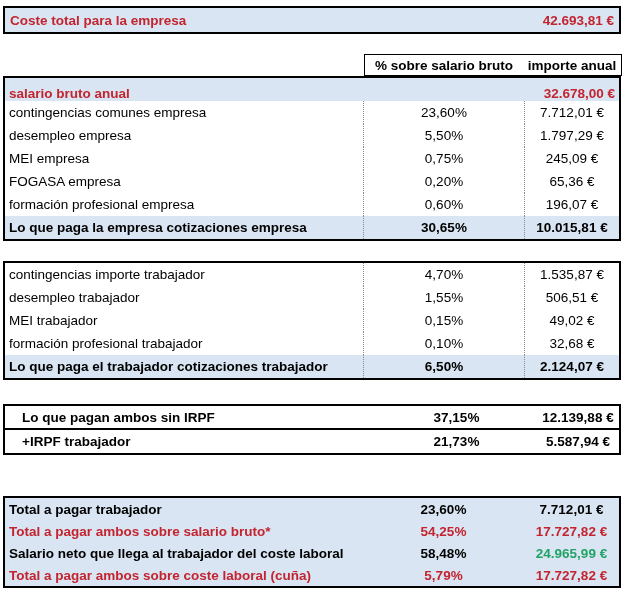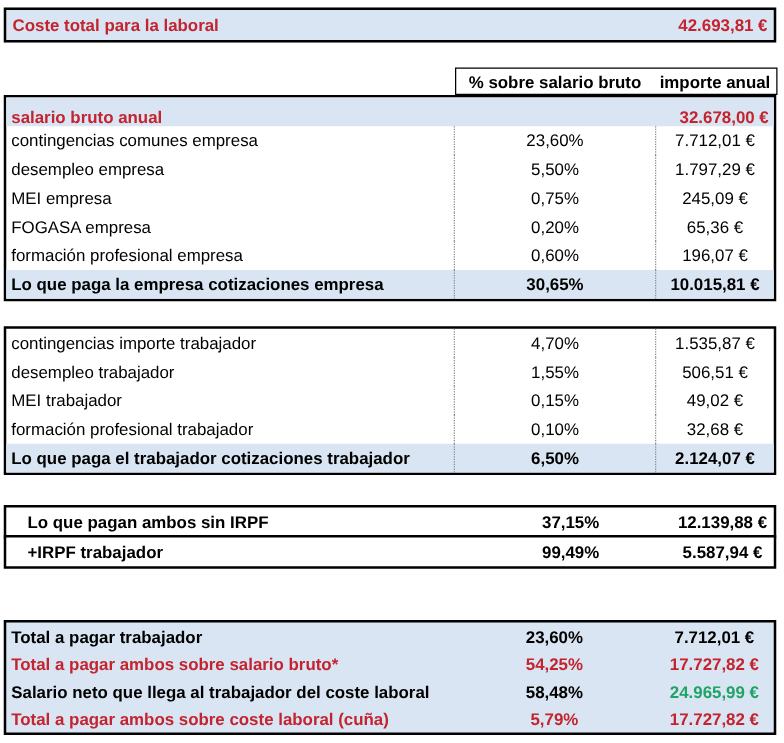--- a/index.html
+++ b/index.html
@@ -82,21 +82,21 @@
 
   .table5{top:496px;height:92px;background:var(--blue);}
   .table5 .trow{height:22px;}
 </style>
 </head>
 <body>
 
 <div class="page">
 
   <div class="box top-box">
-    <span class="bold red">Coste total para la laboral</span>
+    <span class="bold red">Coste total para la empresa</span>
     <span class="bold red">42.693,81 €</span>
   </div>
 
   <div class="hdr-box">
     <span class="hdr-pct">% sobre salario bruto</span>
     <span class="hdr-amt">importe anual</span>
   </div>
 
   <div class="box table1">
     <div class="salary-row">
@@ -167,21 +167,21 @@
     <div class="trow bold">
       <div class="c label">Lo que pagan ambos sin IRPF</div>
       <div class="c pct">37,15%</div>
       <div class="c amt">12.139,88 €</div>
     </div>
   </div>
 
   <div class="box single box4">
     <div class="trow bold">
       <div class="c label">+IRPF trabajador</div>
-      <div class="c pct">99,49%</div>
+      <div class="c pct">21,73%</div>
       <div class="c amt">5.587,94 €</div>
     </div>
   </div>
 
   <div class="box table5">
     <div class="trow bold">
       <div class="c label">Total a pagar trabajador</div>
       <div class="c pct">23,60%</div>
       <div class="c amt">7.712,01 €</div>
     </div>

